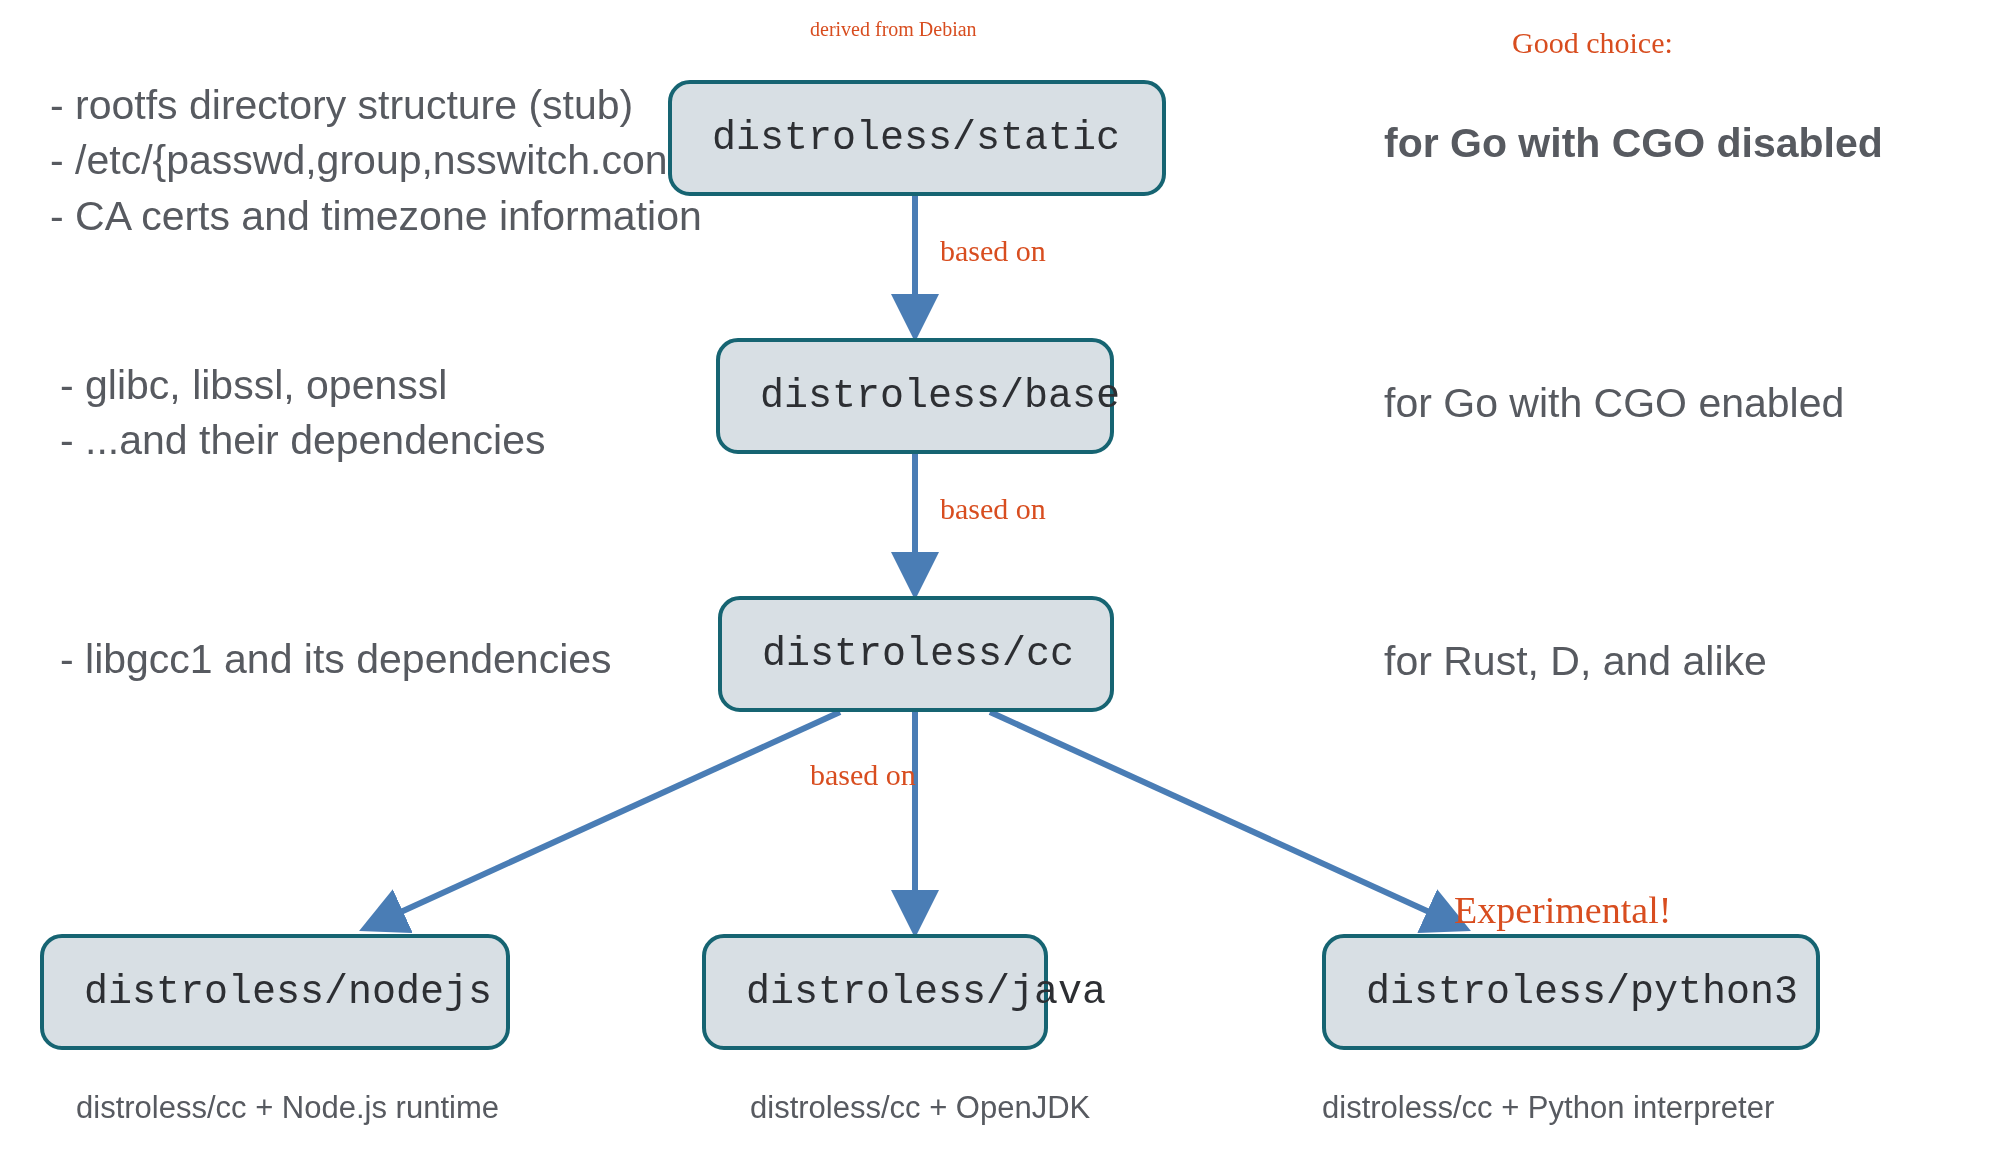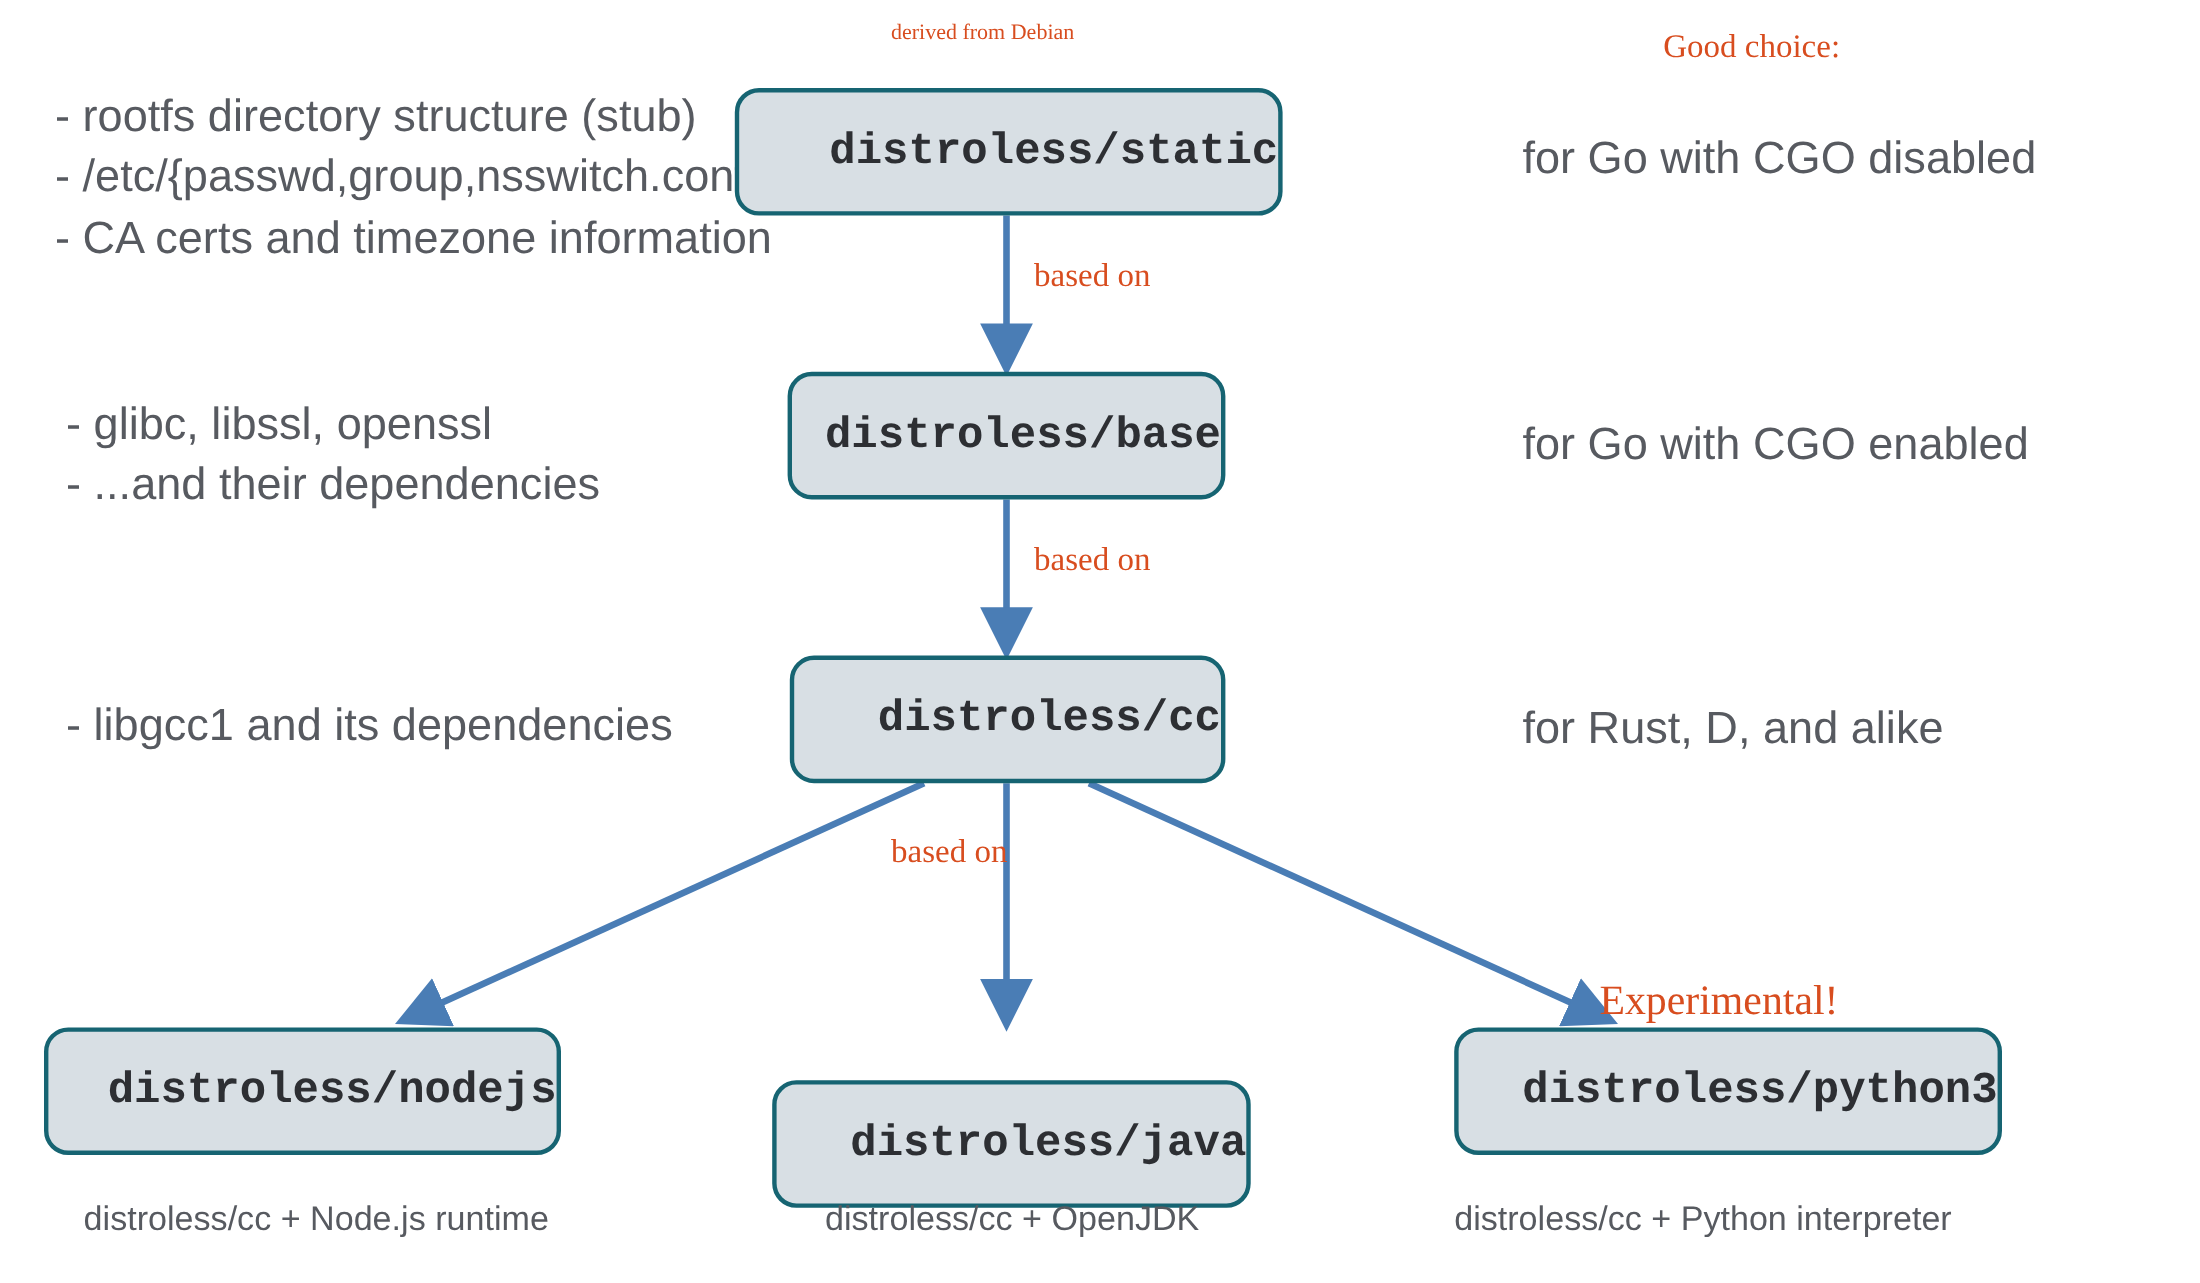--- a/index.html
+++ b/index.html
@@ -10,25 +10,26 @@
     position: relative;
     font-family: -apple-system, BlinkMacSystemFont, "Segoe UI", Helvetica, Arial, sans-serif;
   }
   .node {
     position: absolute;
     background: #d8dfe4;
     border: 4px solid #166472;
     border-radius: 22px;
     display: flex;
     align-items: center;
-    justify-content: flex-end;
+    justify-content: flex-start;
     font-family: "Menlo", "Consolas", "Courier New", monospace;
-    font-weight: 700;
+    font-weight: 400;
     font-size: 40px;
     color: #2d2f33;
+    padding-left: 40px;
   }
   .handwritten {
     position: absolute;
     font-family: "Comic Sans MS", "Segoe Script", cursive;
     color: #d84d1f;
     font-size: 20px;
     font-weight: 500;
   }
   .side-text {
     position: absolute;
@@ -75,41 +76,41 @@
 <div class="handwritten" style="left:940px; top:492px; font-size:30px;">based on</div>
 <div class="handwritten" style="left:810px; top:758px; font-size:30px;">based on</div>
 <div class="handwritten" style="left:1454px; top:888px; font-size:38px;">Experimental!</div>
 
 <div class="side-text" style="left:50px; top:78px; white-space:pre-line;">- rootfs directory structure (stub)
 - /etc/{passwd,group,nsswitch.conf}
 - CA certs and timezone information</div>
 <div class="node" style="left:668px; top:80px; width:498px; height:116px;">
   <span>distroless/static</span>
 </div>
-<div class="side-text" style="left:1384px; top:116px;">for Go with CGO disabled</div>
+<div class="side-text" style="left:1384px; top:116px;font-weight:bold;">for Go with CGO disabled</div>
 
 <div class="side-text" style="left:60px; top:358px; white-space:pre-line;">- glibc, libssl, openssl
 - ...and their dependencies</div>
 <div class="node" style="left:716px; top:338px; width:398px; height:116px;">
   <span>distroless/base</span>
 </div>
 <div class="side-text" style="left:1384px; top:376px;">for Go with CGO enabled</div>
 
 <div class="side-text" style="left:60px; top:632px;">- libgcc1 and its dependencies</div>
 <div class="node" style="left:718px; top:596px; width:396px; height:116px;">
   <span>distroless/cc</span>
 </div>
 <div class="side-text" style="left:1384px; top:634px;">for Rust, D, and alike</div>
 
 <div class="node" style="left:40px; top:934px; width:470px; height:116px;">
   <span>distroless/nodejs</span>
 </div>
 <div class="caption" style="left:44px; top:1090px;margin-left:32px;">distroless/cc + Node.js runtime</div>
 
-<div class="node" style="left:702px; top:934px; width:435px; height:116px;margin-top:48px;">
+<div class="node" style="left:702px; top:934px; width:346px; height:116px;">
   <span>distroless/java</span>
 </div>
 <div class="caption" style="left:750px; top:1090px;">distroless/cc + OpenJDK</div>
 
 <div class="node" style="left:1322px; top:934px; width:498px; height:116px;">
   <span>distroless/python3</span>
 </div>
 <div class="caption" style="left:1322px; top:1090px;">distroless/cc + Python interpreter</div>
 
 </body></html>

